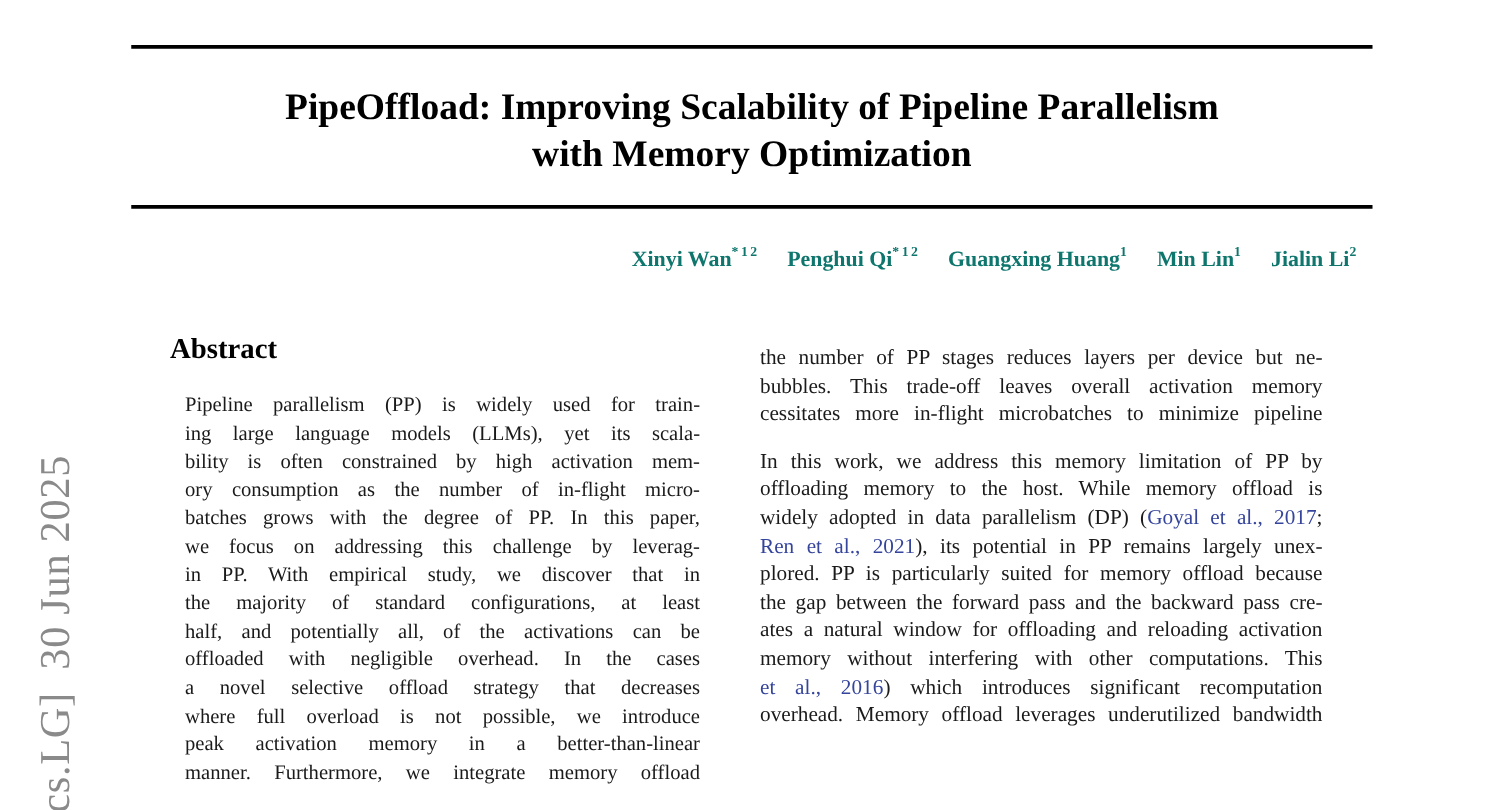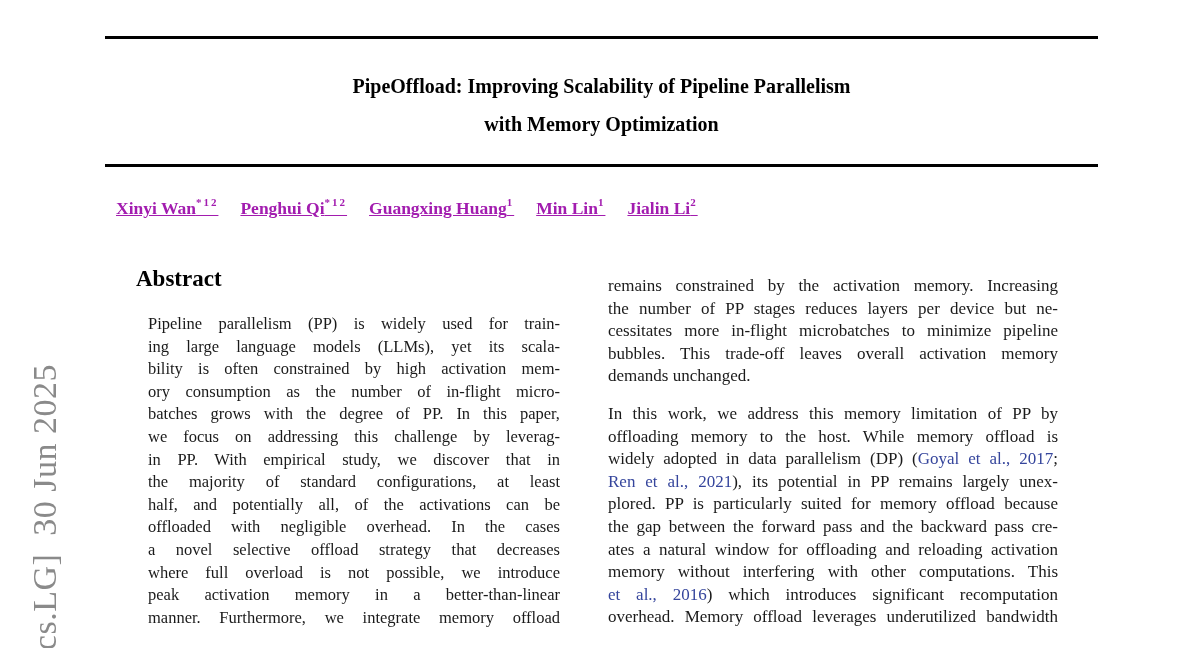--- a/index.html
+++ b/index.html
@@ -6,25 +6,25 @@
   body{
     width:1200px;height:648px;position:relative;overflow:hidden;
     background:#ffffff;color:var(--text,#1a1a1a);
     font-family:"Liberation Serif","DejaVu Serif",serif;
   }
   .rule{position:absolute;left:105px;width:993px;background:#000;}
   #rule-top{top:36px;height:3px;}
   #rule-mid{top:164px;height:3px;}
   #title-block{
     position:absolute;left:105px;top:67px;width:993px;
-    text-align:center;font-weight:bold;font-size:20px;line-height:38px;color:#000;
+    text-align:center;font-weight:bold;font-size:30px;line-height:38px;color:#000;
   }
   #author-line{
     position:absolute;left:105px;top:197px;width:993px;
-    text-align:left;font-weight:bold;font-size:17.5px;color:#a21caf;text-decoration:underline;
+    text-align:right;font-weight:bold;font-size:17.5px;color:#0f766e;
   }
   .author{margin:0 11px;white-space:nowrap;}
   .author sup{font-size:11px;letter-spacing:2px;position:relative;top:-1px;font-weight:bold;}
   #abstract-heading{
     position:absolute;left:136px;top:266px;width:412px;
     text-align:left;font-weight:bold;font-size:23px;color:#000;
   }
   #abstract-body{
     position:absolute;left:148px;top:313px;width:412px;font-size:16.5px;
   }
@@ -72,25 +72,23 @@
     <div class="bline"><span>half, and potentially all, of the activations can be</span></div>
     <div class="bline"><span>offloaded with negligible overhead. In the cases</span></div>
     <div class="bline"><span>a novel selective offload strategy that decreases</span></div>
     <div class="bline"><span>where full overload is not possible, we introduce</span></div>
     <div class="bline"><span>peak activation memory in a better-than-linear</span></div>
     <div class="bline"><span>manner. Furthermore, we integrate memory offload</span></div>
   </div>
 
 <div id="right-column">
     <div class="para">
-      <div class="bline"><span>remains constrained by the activation memory. Increasing</span></div>
       <div class="bline"><span>the number of PP stages reduces layers per device but ne-</span></div>
+      <div class="bline"><span>bubbles.  This trade-off leaves overall activation memory</span></div>
       <div class="bline"><span>cessitates more in-flight microbatches to minimize pipeline</span></div>
-      <div class="bline"><span>bubbles.  This trade-off leaves overall activation memory</span></div>
-      <div class="bline lastline"><span>demands unchanged.</span></div>
     </div>
     <div class="para">
       <div class="bline"><span>In this work, we address this memory limitation of PP by</span></div>
       <div class="bline"><span>offloading memory to the host.  While memory offload is</span></div>
       <div class="bline"><span>widely adopted in data parallelism (DP) (</span><span class="cite">Goyal et al., 2017</span><span>;</span></div>
       <div class="bline"><span class="cite">Ren et al., 2021</span><span>), its potential in PP remains largely unex-</span></div>
       <div class="bline"><span>plored. PP is particularly suited for memory offload because</span></div>
       <div class="bline"><span>the gap between the forward pass and the backward pass cre-</span></div>
       <div class="bline"><span>ates a natural window for offloading and reloading activation</span></div>
       <div class="bline"><span>memory without interfering with other computations.  This</span></div>

